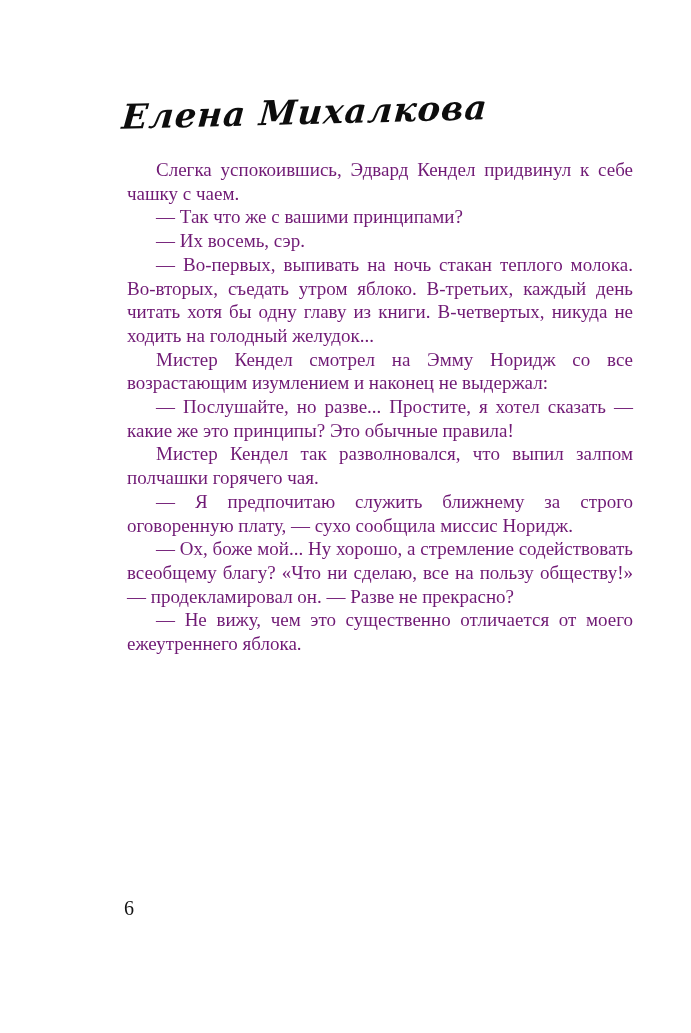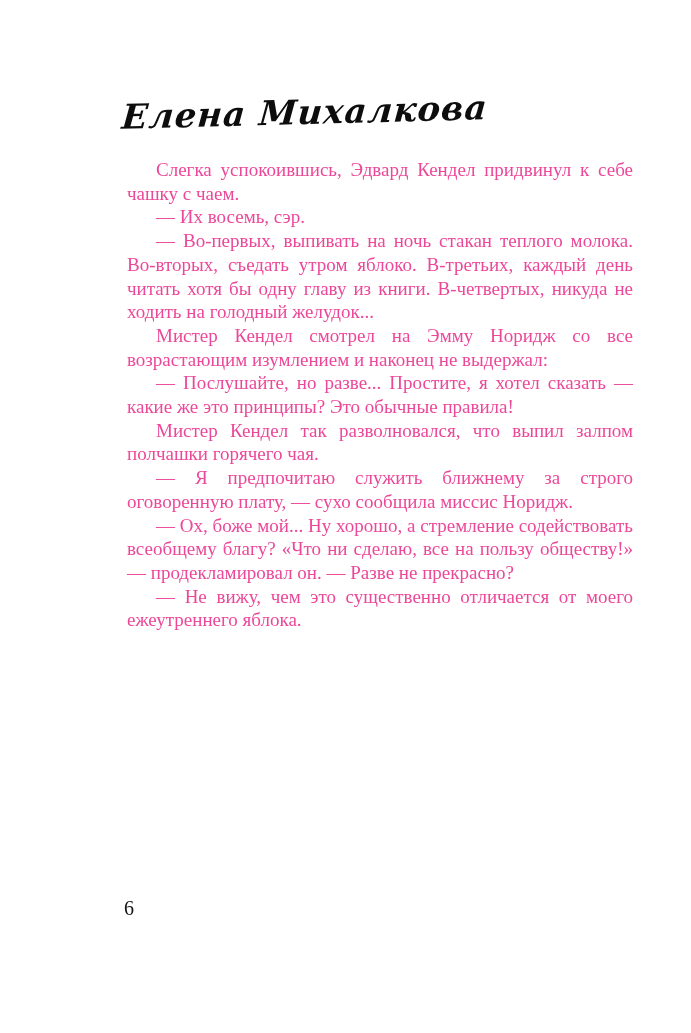--- a/index.html
+++ b/index.html
@@ -30,21 +30,21 @@
     white-space: nowrap;
   }
   .text-block {
     position: absolute;
     left: 127px;
     top: 158px;
     width: 506px;
     font-size: 19px;
     line-height: 23.7px;
     text-align: justify;
-    color: #ec4899;
+    color: #701a75;
   }
   .para {
     margin: 0;
     padding: 0;
     text-indent: 29px;
   }
   .page-number {
     position: absolute;
     left: 124px;
     top: 897px;
@@ -56,20 +56,21 @@
 <body>
 
 <div class="page">
 
   <div class="signature">Елена Михалкова</div>
 
   <div class="text-block">
 
       <p class="para">Слегка успокоившись, Эдвард Кендел придвинул к себе чашку с чаем.</p>
 
+      <p class="para">— Так что же с вашими принципами?</p>
 
       <p class="para">— Их восемь, сэр.</p>
 
 
       <p class="para">— Во-первых, выпивать на ночь стакан теплого молока. Во-вторых, съедать утром яблоко. В-третьих, каждый день читать хотя бы одну главу из книги. В-четвертых, никуда не ходить на голодный желудок...</p>
 
       <p class="para">Мистер Кендел смотрел на Эмму Норидж со все возрастающим изумлением и наконец не выдержал:</p>
 
       <p class="para">— Послушайте, но разве... Простите, я хотел сказать — какие же это принципы? Это обычные правила!</p>
 

